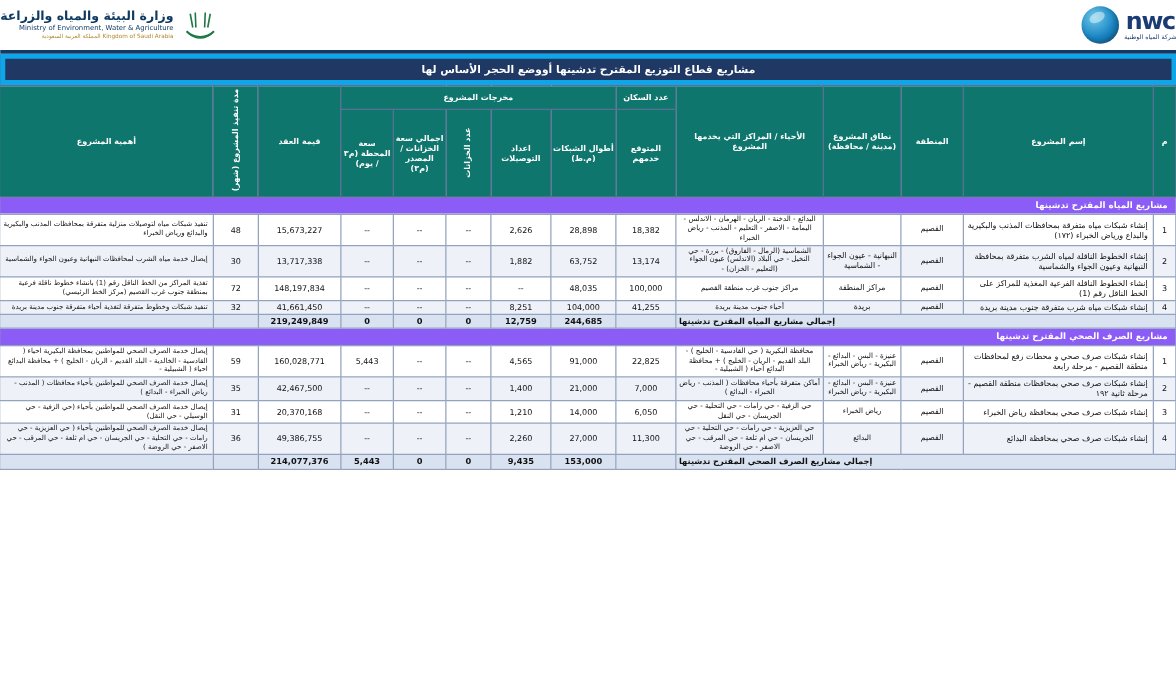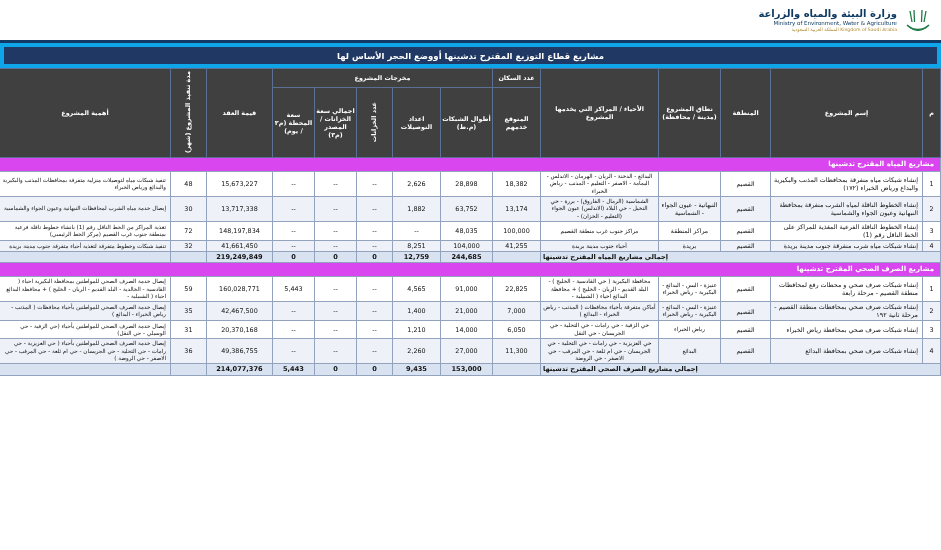--- a/index.html
+++ b/index.html
@@ -64,52 +64,61 @@
   th,td{
     border:1px solid #93a3bd;
     padding:1px 2px;
     text-align:center;
     vertical-align:middle;
     font-size:6.2px;
     line-height:1.25;
     word-wrap:break-word;
   }
   thead th{
-    background:#404040;color:#ffffff;font-weight:bold;font-size:6.4px;
+    background:#0f766e;color:#ffffff;font-weight:bold;font-size:6.4px;
     border-color:#5a6f94;
     padding:2px 1px;
   }
   .vert{
     writing-mode:vertical-rl;
     transform:rotate(180deg);
     white-space:nowrap;
     line-height:1.15;
   }
   .section-row td{
-    background:#d946ef;color:#fff;font-weight:bold;font-size:7px;
+    background:#8b5cf6;color:#fff;font-weight:bold;font-size:7px;
     text-align:right;padding:2px 6px;margin-left:44px;
   }
   .total-row td{
     background:#d9e2f0;font-weight:bold;font-size:6.6px;
   }
   .total-row td.total-label{text-align:left;padding-right:6px;}
   .rowlight{background:#ffffff;}
   .rowalt{background:#eef2f8;}
   td.name-cell{text-align:right;padding-right:4px;font-size:6.4px;}
   td.imp-cell{text-align:right;padding-right:4px;font-size:5.6px;line-height:1.3;}
   td.neigh-cell{font-size:5.7px;line-height:1.3;}
   td.num{font-size:6.4px;}
   .idx{font-size:6.4px;}
 </style>
 </head>
 <body>
 
 <div class="page">
 
   <div class="topbar">
+    <div class="logo-left">
+      <div class="nwc-mark">
+        <span style="display:inline-block;text-align:center;">
+          <span class="nwc-text">nwc</span>
+          <span class="nwc-sub">شركة المياه الوطنية</span>
+        </span>
+      </div>
+      <div class="nwc-circle"></div>
+    </div>
 
     <div class="logo-right">
       <div class="ksa-emblem">
         <svg width="30" height="30" viewBox="0 0 30 30" aria-hidden="true">
           <path d="M7 6 L9 17 M11 5 L11.5 17 M19 5 L18.5 17 M23 6 L21 17" stroke="#1f7a46" stroke-width="1.3" fill="none"></path>
           <path d="M4 20 C10 26 20 26 26 20" stroke="#1f7a46" stroke-width="1.6" fill="none"></path>
           <path d="M5 21 C11 27 19 27 25 21" stroke="#1f7a46" stroke-width="1" fill="none"></path>
         </svg>
       </div>
       <div style="text-align:right;">

